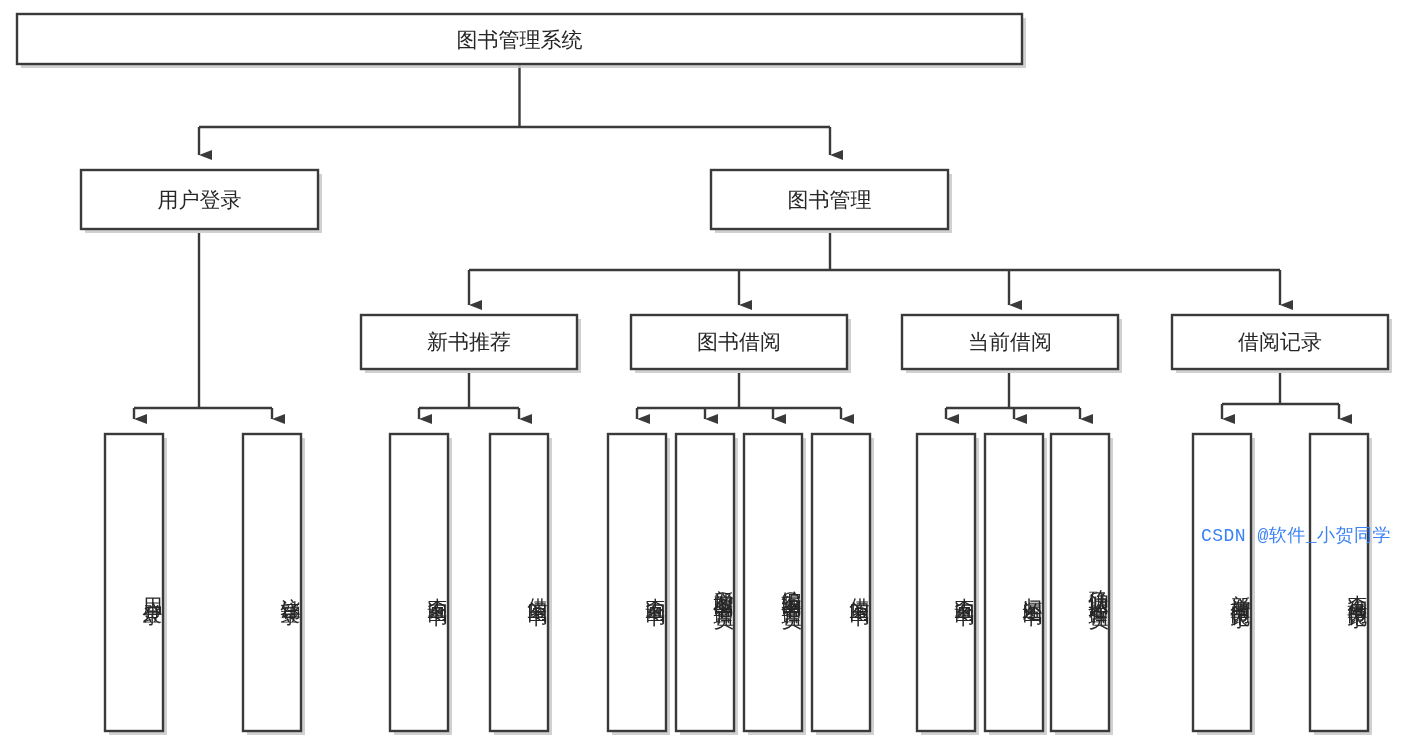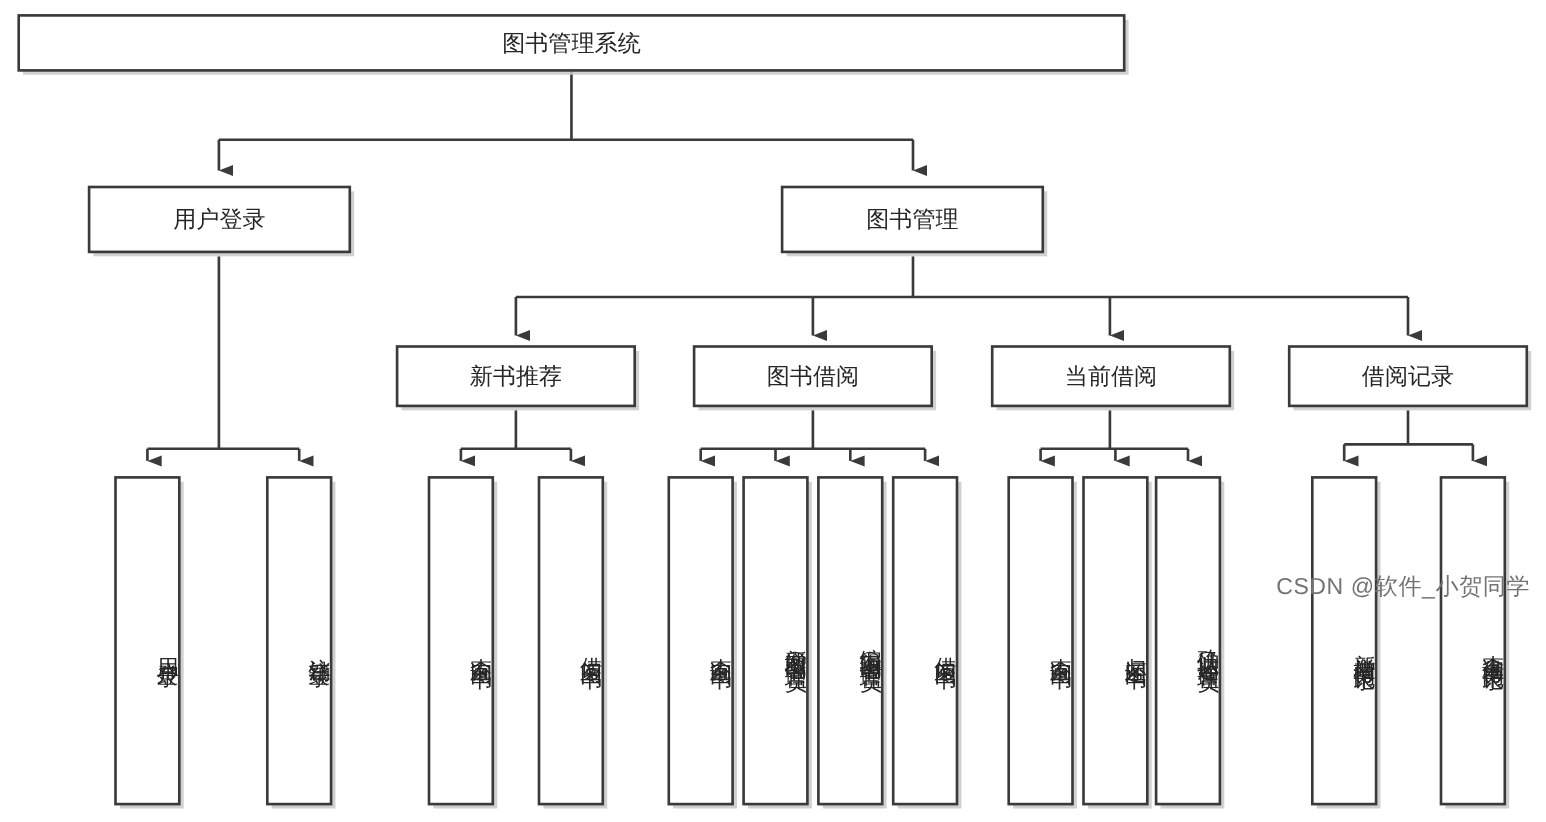--- a/index.html
+++ b/index.html
@@ -64,23 +64,23 @@
     line-height: 1;
     color: #262626;
     font-family: "DejaVu Sans", "Liberation Sans", sans-serif;
     white-space: nowrap;
     pointer-events: none;
   }
   .watermark {
     position: absolute;
     right: 14px;
     bottom: 6px;
-    font-size: 21px;
-    color: #737373;
-    font-family: Liberation Sans, sans-serif;
+    font-size: 18px;
+    color: #3b82f6;
+    font-family: Liberation Mono, monospace;
     letter-spacing: 0.5px;
     user-select: none;
   }
 </style>
 </head>
 <body>
 
 <div id="diagram-root">
 
   <svg class="diagram" viewBox="0 0 1405 747" xmlns="http://www.w3.org/2000/svg">

